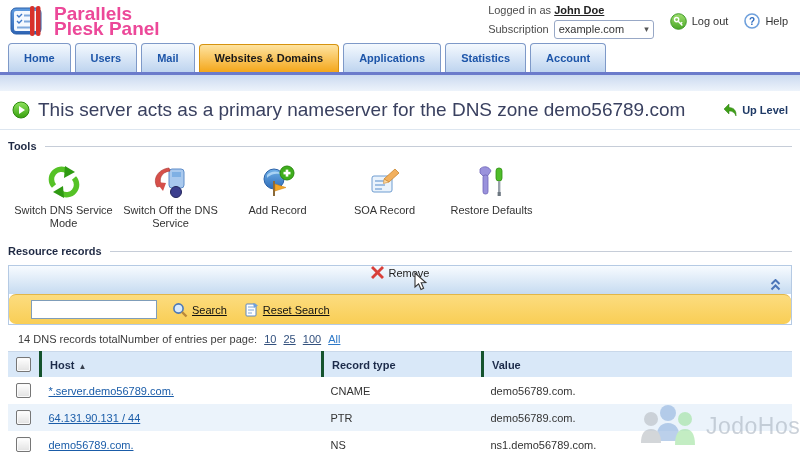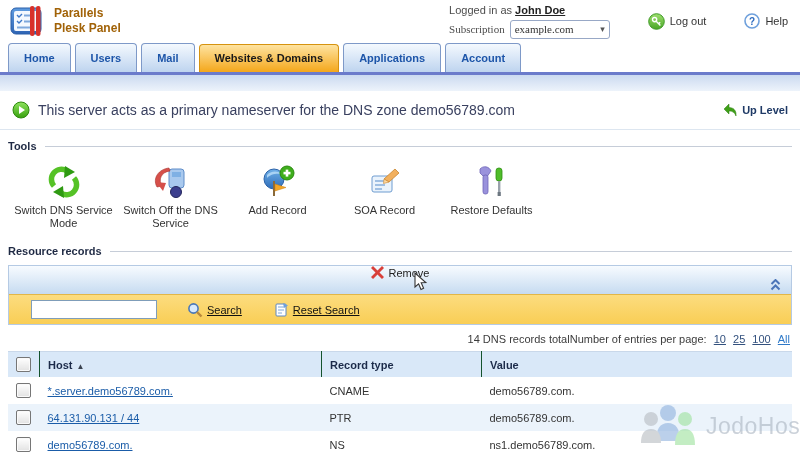--- a/index.html
+++ b/index.html
@@ -1,66 +1,66 @@
 <!DOCTYPE html>
 <html><head>
 <meta charset="utf-8">
 <style>
   html,body{margin:0;padding:0;background:#fff;}
   .page{position:relative;width:800px;height:457px;overflow:hidden;background:#fff;
         font-family:"Liberation Sans","DejaVu Sans",sans-serif;font-size:11px;color:#333;}
   
   .hdr{height:42px;display:flex;align-items:center;padding:0 12px 0 10px;box-sizing:border-box;}
   .brand{display:flex;align-items:center;gap:8px;}
-  .brand-name{font-weight:bold;font-size:12px;line-height:15px;color:#a16207;}
-  .hdr-right{margin-left:auto;display:flex;align-items:center;gap:38px;}
+  .brand-name{font-weight:bold;font-size:19px;line-height:15px;color:#ec4899;}
+  .hdr-right{margin-left:auto;display:flex;align-items:center;gap:16px;}
   .login-block{line-height:15px;}
   .muted{color:#4c4c4c;}
   .user-link{color:#222;font-weight:bold;text-decoration:underline;cursor:pointer;}
-  .sub-row{display:flex;align-items:center;gap:5px;margin-top:2px;font-family:Liberation Serif, serif;}
+  .sub-row{display:flex;align-items:center;gap:5px;margin-top:2px;}
   .select{display:inline-flex;align-items:center;justify-content:space-between;width:100px;height:19px;
           border:1px solid #98a8c6;border-radius:3px;background:#fff;padding:0 4px;box-sizing:border-box;cursor:pointer;}
   .select .arr{color:#555;font-size:9px;}
   .hdr-link{display:flex;align-items:center;gap:5px;color:#333;cursor:pointer;}
   
   .tabbar{height:30px;display:flex;align-items:flex-end;padding-left:8px;border-bottom:3px solid #6b7bcb;}
   .tab{display:inline-block;margin-right:4px;padding:8px 15px;background:linear-gradient(#f4f9fe,#bed4ef);
        border:1px solid #7e99c8;border-bottom:none;border-radius:4px 4px 0 0;color:#1d55a9;font-weight:bold;cursor:pointer;}
   .tab.active{background:linear-gradient(#fee3a0,#f4a71b);border-color:#d6930f;color:#1a1a1a;padding-top:7px;}
   .substrip{height:16px;background:linear-gradient(#cbdaf0,#edf3fb);}
   
   .banner{height:38px;display:flex;align-items:center;padding:0 12px;background:#fff;border-bottom:1px solid #dde6f0;}
-  .banner-text{margin-left:8px;font-size:14px;color:#3a4160;}
+  .banner-text{margin-left:8px;font-size:19px;color:#3a4160;}
   .uplevel{margin-left:auto;display:flex;align-items:center;gap:4px;font-weight:bold;color:#1f3a66;cursor:pointer;}
   
   .section{margin:10px 8px 0;}
   .section-head{display:flex;align-items:center;font-weight:bold;color:#1f2a44;}
   .section-head::after{content:"";flex:1;height:1px;background:#c6cdd8;margin-left:8px;}
   .tools-row{display:flex;margin-top:13px;padding-left:2px;}
   .tool{width:107px;text-align:center;color:#333;line-height:13px;cursor:pointer;}
   .tool svg{display:block;margin:0 auto 5px;}
   
   .rr-block{margin:8px 8px 0;border:1px solid #b5cae4;}
   .row-remove{height:28px;background:linear-gradient(#f7fbff,#c6dbf1);display:flex;align-items:center;padding:0 10px;flex-direction:column;}
   .btn-remove{display:flex;align-items:center;gap:5px;color:#222;cursor:pointer;}
   .collapse{margin-left:auto;cursor:pointer;display:flex;}
   .row-search{height:29px;background:linear-gradient(#fcdc7f,#f9ce55);display:flex;align-items:center;
-              padding-left:22px;border-top:1px solid #e2b647;gap:22px;}
+              padding-left:22px;border-top:1px solid #e2b647;gap:7px;border-radius:7px;}
   .row-search input{width:118px;height:17px;border:1px solid #7f9db9;font-size:11px;padding:0 3px;box-sizing:content-box;}
   .slink{display:flex;align-items:center;gap:4px;color:#111;cursor:pointer;}
   .slink span{text-decoration:underline;}
   .slink.reset{margin-left:10px;}
   
-  .meta{margin:8px 10px 6px;display:flex;justify-content:flex-end;align-items:center;color:#3c3c3c;}
+  .meta{margin:8px 18px 6px;display:flex;justify-content:flex-start;align-items:center;color:#3c3c3c;}
   .pp a{margin-left:4px;text-decoration:underline;cursor:pointer;color:#33517e;}
   .pp a.all{color:#2e79c8;}
   
   table{width:784px;margin:0 8px;border-collapse:collapse;font-size:11px;border-top:1px solid #c9d8ea;}
   thead tr{background:#d9e8f8;}
-  th{text-align:left;font-weight:bold;color:#1c2b4a;padding:5px 8px;border-left:1px solid #14532d;cursor:pointer;}
+  th{text-align:left;font-weight:bold;color:#1c2b4a;padding:5px 8px;border-left:3px solid #14532d;cursor:pointer;}
   th:first-child{border-left:none;}
   td{padding:6px 8px;color:#333;}
   tbody tr:nth-child(even){background:#ebf3fb;}
   tbody tr:last-child td{border-bottom:1px solid #c9d8ea;}
   a.rowlink{color:#1a5ca8;text-decoration:underline;cursor:pointer;}
   .sortarr{font-size:8px;margin-left:4px;color:#39414f;}
   .cb{width:13px;height:13px;border:1px solid #767676;border-radius:2px;
       background:linear-gradient(#fff,#e2e2e2);box-shadow:inset 0 0 0 1px #fafafa;cursor:pointer;}
   
   .watermark{position:absolute;left:638px;top:404px;display:flex;align-items:center;opacity:.6;pointer-events:none;}
@@ -134,20 +134,21 @@
       </div>
     </div>
   </div>
 
   <div class="tabbar">
     <span class="tab">Home</span>
     <span class="tab">Users</span>
     <span class="tab">Mail</span>
     <span class="tab active">Websites &amp; Domains</span>
     <span class="tab">Applications</span>
+    <span class="tab">Statistics</span>
     <span class="tab">Account</span>
   </div>
   <div class="substrip"></div>
 
   <div class="banner">
     <svg width="18" height="18" viewBox="0 0 18 18">
       <defs>
           <linearGradient id="gp" x1="0" y1="0" x2="0" y2="1">
         <stop offset="0" stop-color="#8ee35e"></stop>
             <stop offset="1" stop-color="#38a00e"></stop>

